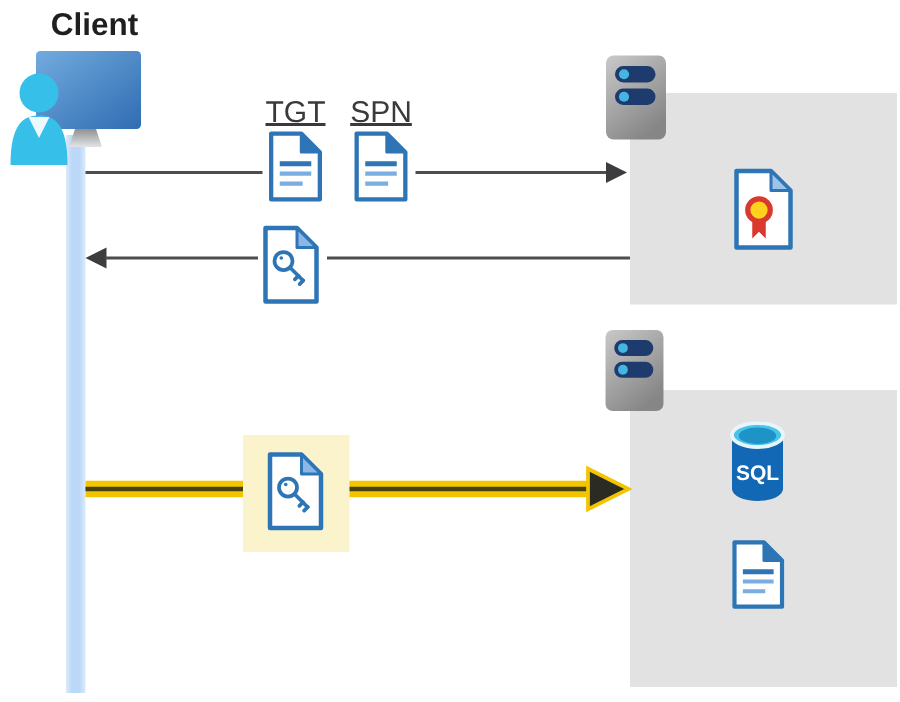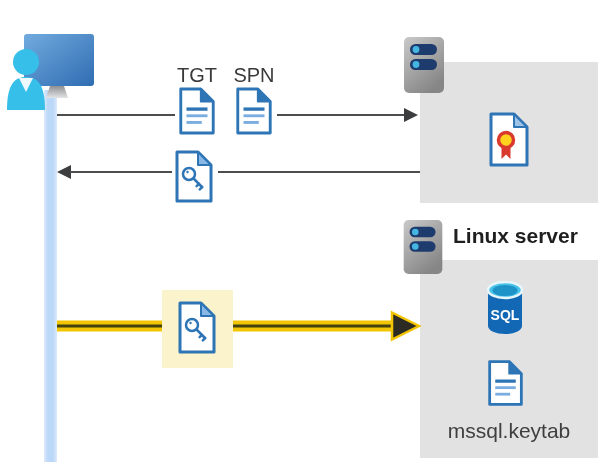--- a/index.html
+++ b/index.html
@@ -9,21 +9,21 @@
   }
   .abs{position:absolute;}
   .panel{position:absolute;background:#e2e2e2;}
   .timeline{
     position:absolute;left:44px;top:90px;width:13px;height:372px;
     background:linear-gradient(to right,#ddeafb 0%,#bcd8f8 30%,#bcd8f8 70%,#ddeafb 100%);
   }
   .highlight{position:absolute;left:162px;top:290px;width:71px;height:78px;background:#fbf3cb;}
   .label{position:absolute;color:#262626;}
   .bold-title{font-weight:bold;font-size:21px;line-height:26px;color:#1f1f1f;}
-  .ticket-label{font-size:20px;color:#3a3a3a;text-align:center;}
+  .ticket-label{font-size:20px;color:#3a3a3a;text-align:center;text-decoration:underline;}
   .file-label{font-size:21px;color:#3f3f3f;text-align:center;}
   svg{display:block;}
 </style>
 </head>
 <body>
 
 <div id="canvas">
 
   <svg width="0" height="0" class="abs" aria-hidden="true">
     <defs>
@@ -150,24 +150,23 @@
   </svg>
 
   <svg class="abs" style="left:485px;top:357px" width="41" height="52" viewBox="0 0 44 50">
     <path d="M5 2 H26 L39 15 V48 H5 Z" fill="#ffffff" stroke="#2e75b6" stroke-width="3" stroke-linejoin="round"></path>
     <path d="M26 2 V15 H39 Z" fill="#2e75b6" stroke="#2e75b6" stroke-width="2" stroke-linejoin="round"></path>
     <line x1="11" y1="23" x2="33" y2="23" stroke="#2e75b6" stroke-width="3.5"></line>
     <line x1="11" y1="30" x2="33" y2="30" stroke="#7aade0" stroke-width="3"></line>
     <line x1="11" y1="37" x2="27" y2="37" stroke="#7aade0" stroke-width="3"></line>
   </svg>
 
+  <div class="label bold-title" style="left:18px;top:4px;width:90px;text-align:center">Client</div>
 
   <div class="label ticket-label" style="left:176px;top:64px;width:42px">TGT</div>
   <div class="label ticket-label" style="left:233px;top:64px;width:42px">SPN</div>
 
   <div class="label bold-title" style="left:455px;top:6px">
   </div>
 
-  <div class="label bold-title" style="left:453px;top:223px">Linux server</div>
 
-  <div class="label file-label" style="left:420px;top:419px;width:178px">mssql.keytab</div>
 
 </div>
 
 </body></html>

